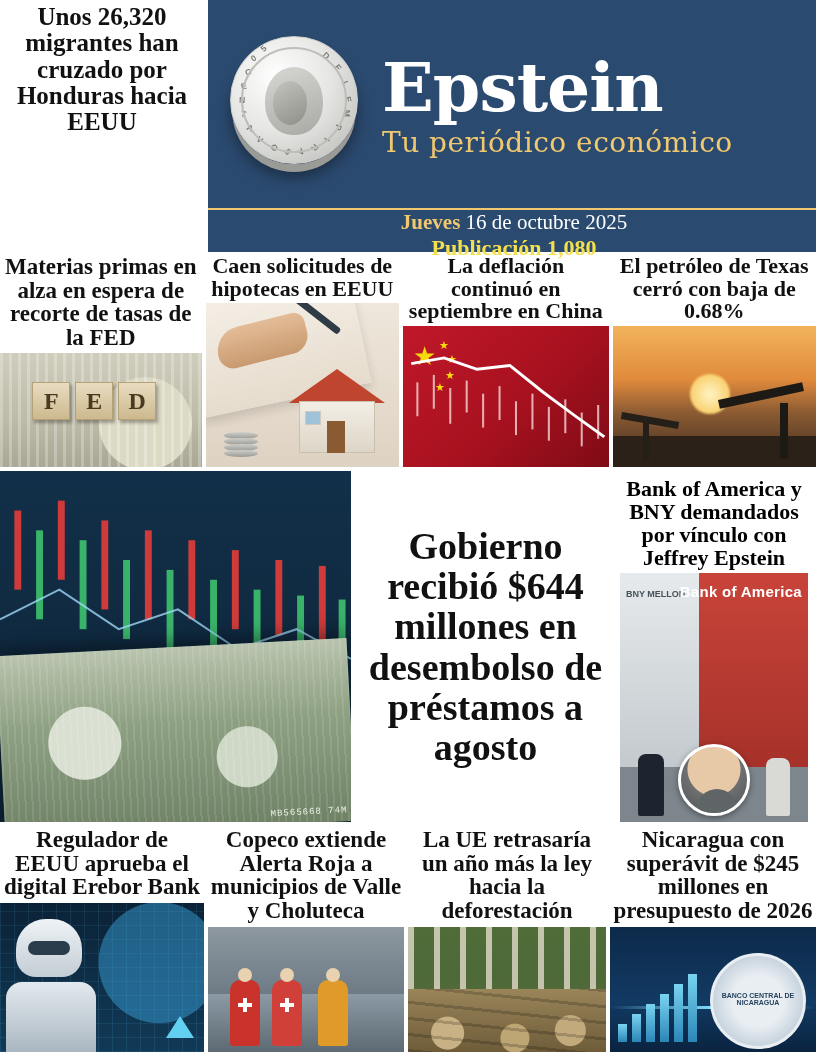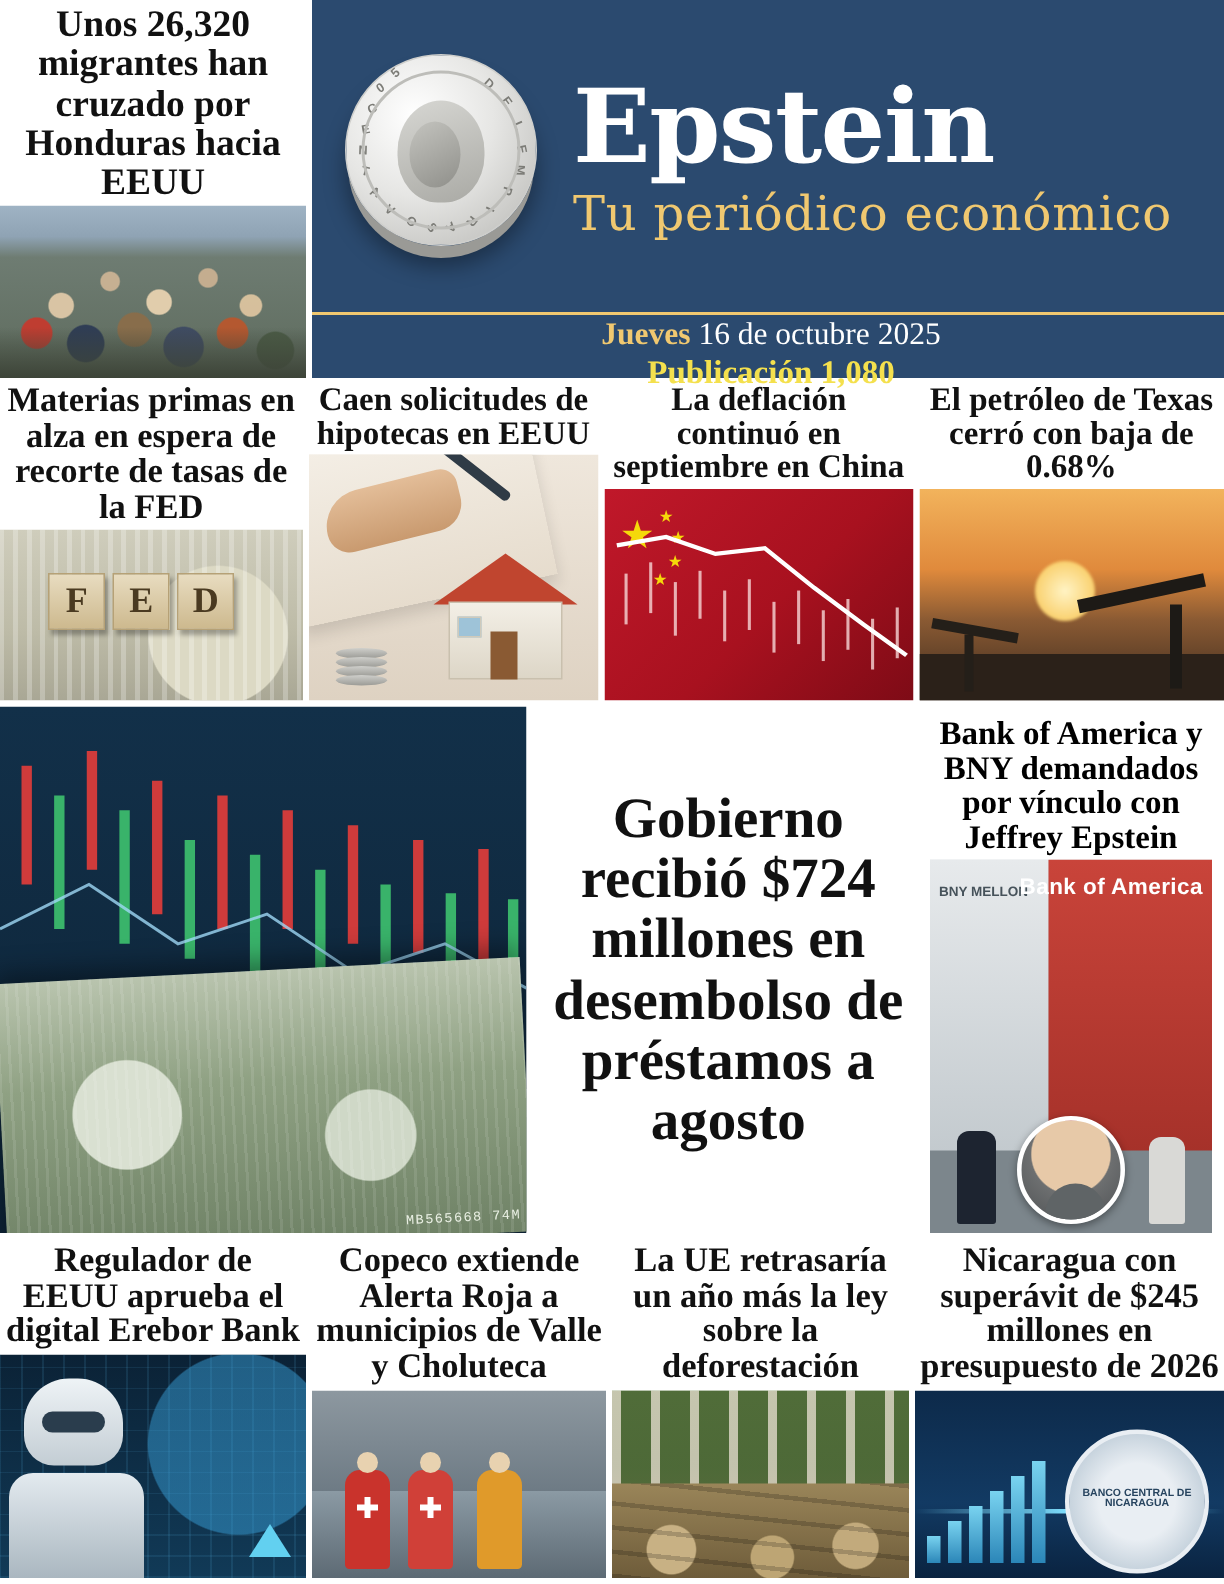--- a/index.html
+++ b/index.html
@@ -6,21 +6,21 @@
   body {
     width: 816px; height: 1056px;
     background: #ffffff;
     font-family: "Liberation Serif", serif;
     overflow: hidden;
   }
   .page { width: 816px; height: 1056px; position: relative; }
 
   
   .top { display: flex; height: 252px; }
-  .top-left { width: 208px; border-right: 4px solid #fff; display:flex; flex-direction:column; }
+  .top-left { width: 208px; border-right: 4px solid #fff; display:flex; flex-direction:row; }
   .top-left .hl {
     font-weight: bold; font-size: 25px; line-height: 1.05;
     text-align: center; padding: 4px 4px 2px; color: #111;
   }
   .top-left .photo { flex: 1; position: relative; overflow: hidden; }
 
   .masthead { width: 608px; background: #2b4a6f; position: relative; display:flex; flex-direction:column; }
   .mast-main { flex: 1; display: flex; align-items: center; padding: 6px 0 0 8px; }
   .coin-wrap { width: 160px; height: 170px; position: relative; flex: 0 0 160px; }
   .coin {
@@ -48,21 +48,21 @@
     font-family:"Liberation Sans", sans-serif; font-size:8.5px; letter-spacing:1px;
     color:#7c7c77; font-weight:bold;
   }
   .coin-text span { position:absolute; transform-origin:center; white-space:nowrap; }
   .mast-titles { padding-left: 6px; }
   .mast-title {
     font-family:"DejaVu Serif", serif; font-weight: bold; color:#fff;
     font-size: 68px; line-height: .95; letter-spacing:-1px;
   }
   .mast-sub {
-    color:#f0c870; font-size: 32px; font-family:"DejaVu Serif", serif;
+    color:#f0c870; font-size: 28px; font-family:"DejaVu Serif", serif;
     margin-top: 6px; letter-spacing: .5px;
   }
   .mast-bar {
     height: 44px; border-top: 2px solid #f0c870;
     display:flex; align-items:center; justify-content:space-between;
     padding: 0 14px 0 18px;
     flex-direction: column;
   }
   .date { color:#fff; font-size: 21px; }
   .date .d { color:#f0c870; font-weight:bold; }
@@ -454,21 +454,21 @@
               <line x1="346" y1="130" x2="346" y2="204" stroke="#39b36a"></line>
             </g>
             <polyline points="0,150 60,120 120,160 180,140 240,180 300,160 355,190" fill="none" stroke="#9fd8f5" stroke-width="2" opacity=".8"></polyline>
           </svg>
         </div>
         <div class="bills"></div>
       </div>
     </div>
 
     <div class="r3-lead">
-      <div class="hl">Gobierno recibió $724 millones en desembolso de préstamos a agosto</div>
+      <div class="hl">Gobierno recibió $644 millones en desembolso de préstamos a agosto</div>
     </div>
 
     <div class="r3-right">
       <div class="hl">Bank of America y BNY demandados por vínculo con Jeffrey Epstein</div>
       <div class="photo">
         <div class="img im-bofa">
           <div class="bldgL"></div>
           <div class="bldgR"></div>
           <div class="sign1">BNY MELLON</div>
           <div class="sign2">Bank of America</div>
@@ -509,21 +509,21 @@
               <span class="x"></span>
             </div>
           <div class="p p3">
               <i></i>
             </div>
         </div>
       </div>
     </div>
 
     <div class="col b3">
-      <div class="hl">La UE retrasaría un año más la ley sobre la deforestación</div>
+      <div class="hl">La UE retrasaría un año más la ley hacia la deforestación</div>
       <div class="photo">
         <div class="img im-logs">
           <div class="trees"></div>
           <div class="pile"></div>
         </div>
       </div>
     </div>
 
     <div class="col b4">
       <div class="hl">Nicaragua con superávit de $245 millones en presupuesto de 2026</div>

